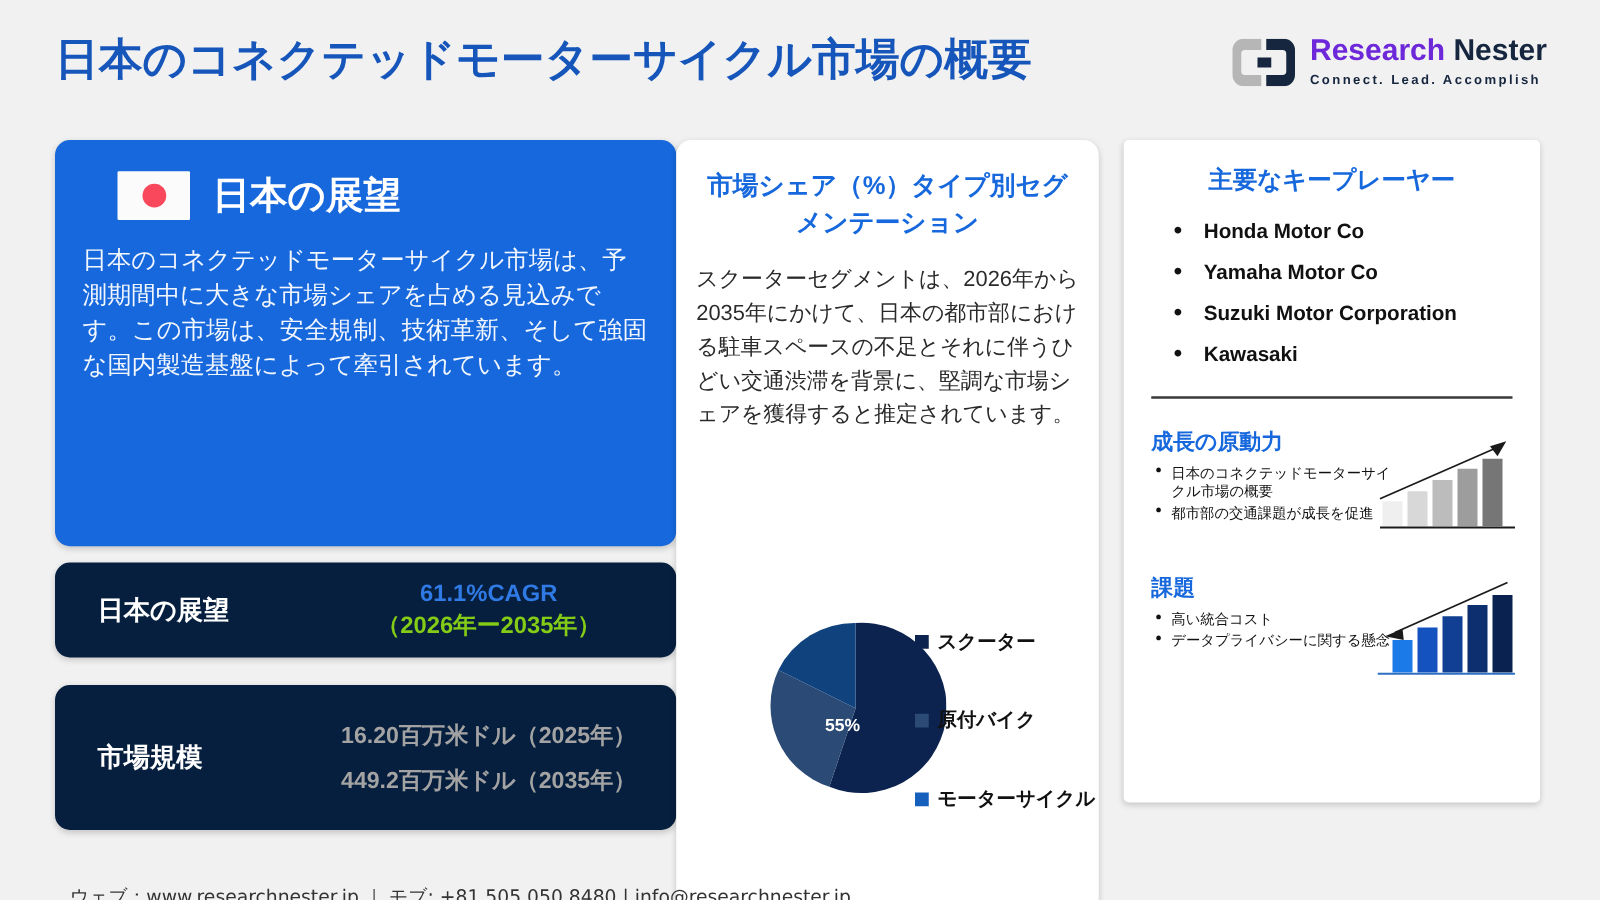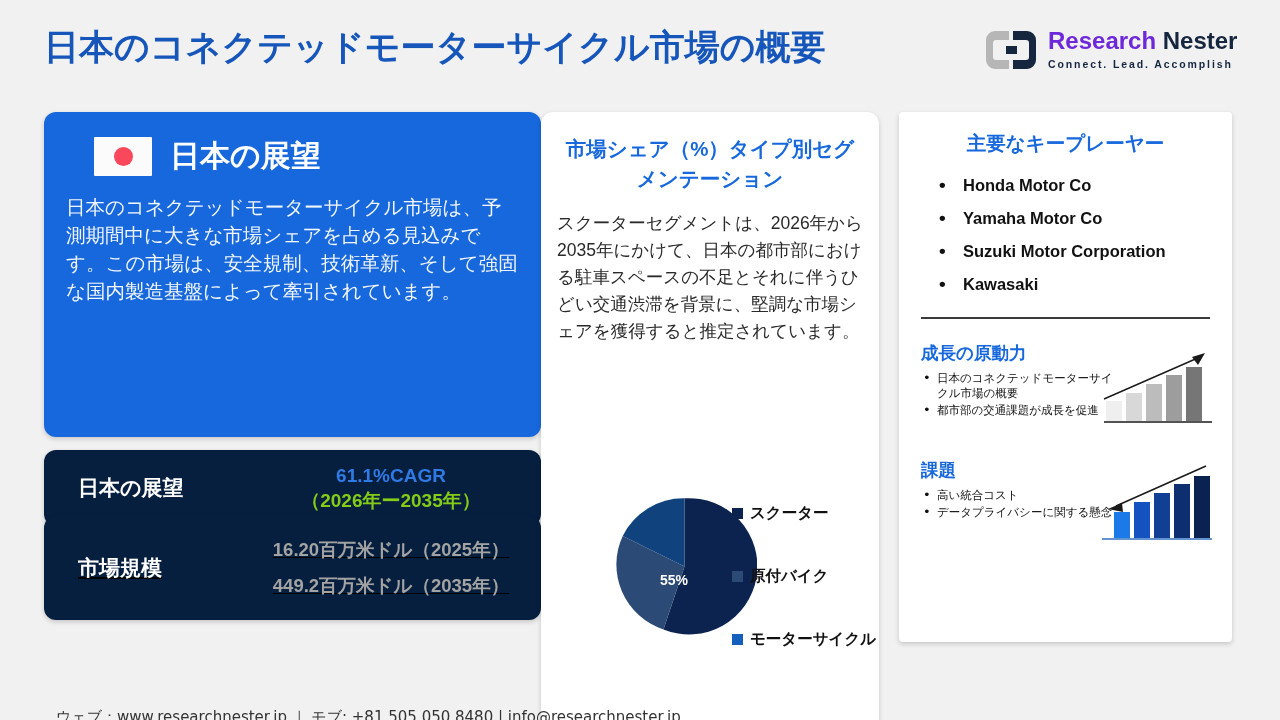--- a/index.html
+++ b/index.html
@@ -50,21 +50,21 @@
     margin-top: 16px; font-size: 19.5px; line-height: 28px; color: #f2f6fd;
     font-family: "DejaVu Sans", sans-serif; font-weight: 400;
   }
 
   .stat-card {
     position: absolute; left: 44px; width: 497px;
     background: #061f3e; border-radius: 12px;
     display: flex; align-items: center;
   }
   .stat-card.cagr { top: 450px; height: 76px; }
-  .stat-card.size { top: 516px; height: 104px; text-decoration: underline; }
+  .stat-card.size { top: 548px; height: 116px; }
   .stat-label {
     width: 205px; padding-left: 34px;
     font-size: 21px; font-weight: 700; color: #ffffff;
   }
   .stat-values { flex: 1; text-align: center; padding-right: 8px; }
   .stat-accent { font-size: 19px; font-weight: 700; color: #2f7ae5; line-height: 24px; }
   .stat-sub { font-size: 19px; font-weight: 700; color: #84cc16; line-height: 25px; }
   .stat-line { font-size: 18.5px; font-weight: 700; color: #a3a3a3; line-height: 36px; }
 
   

